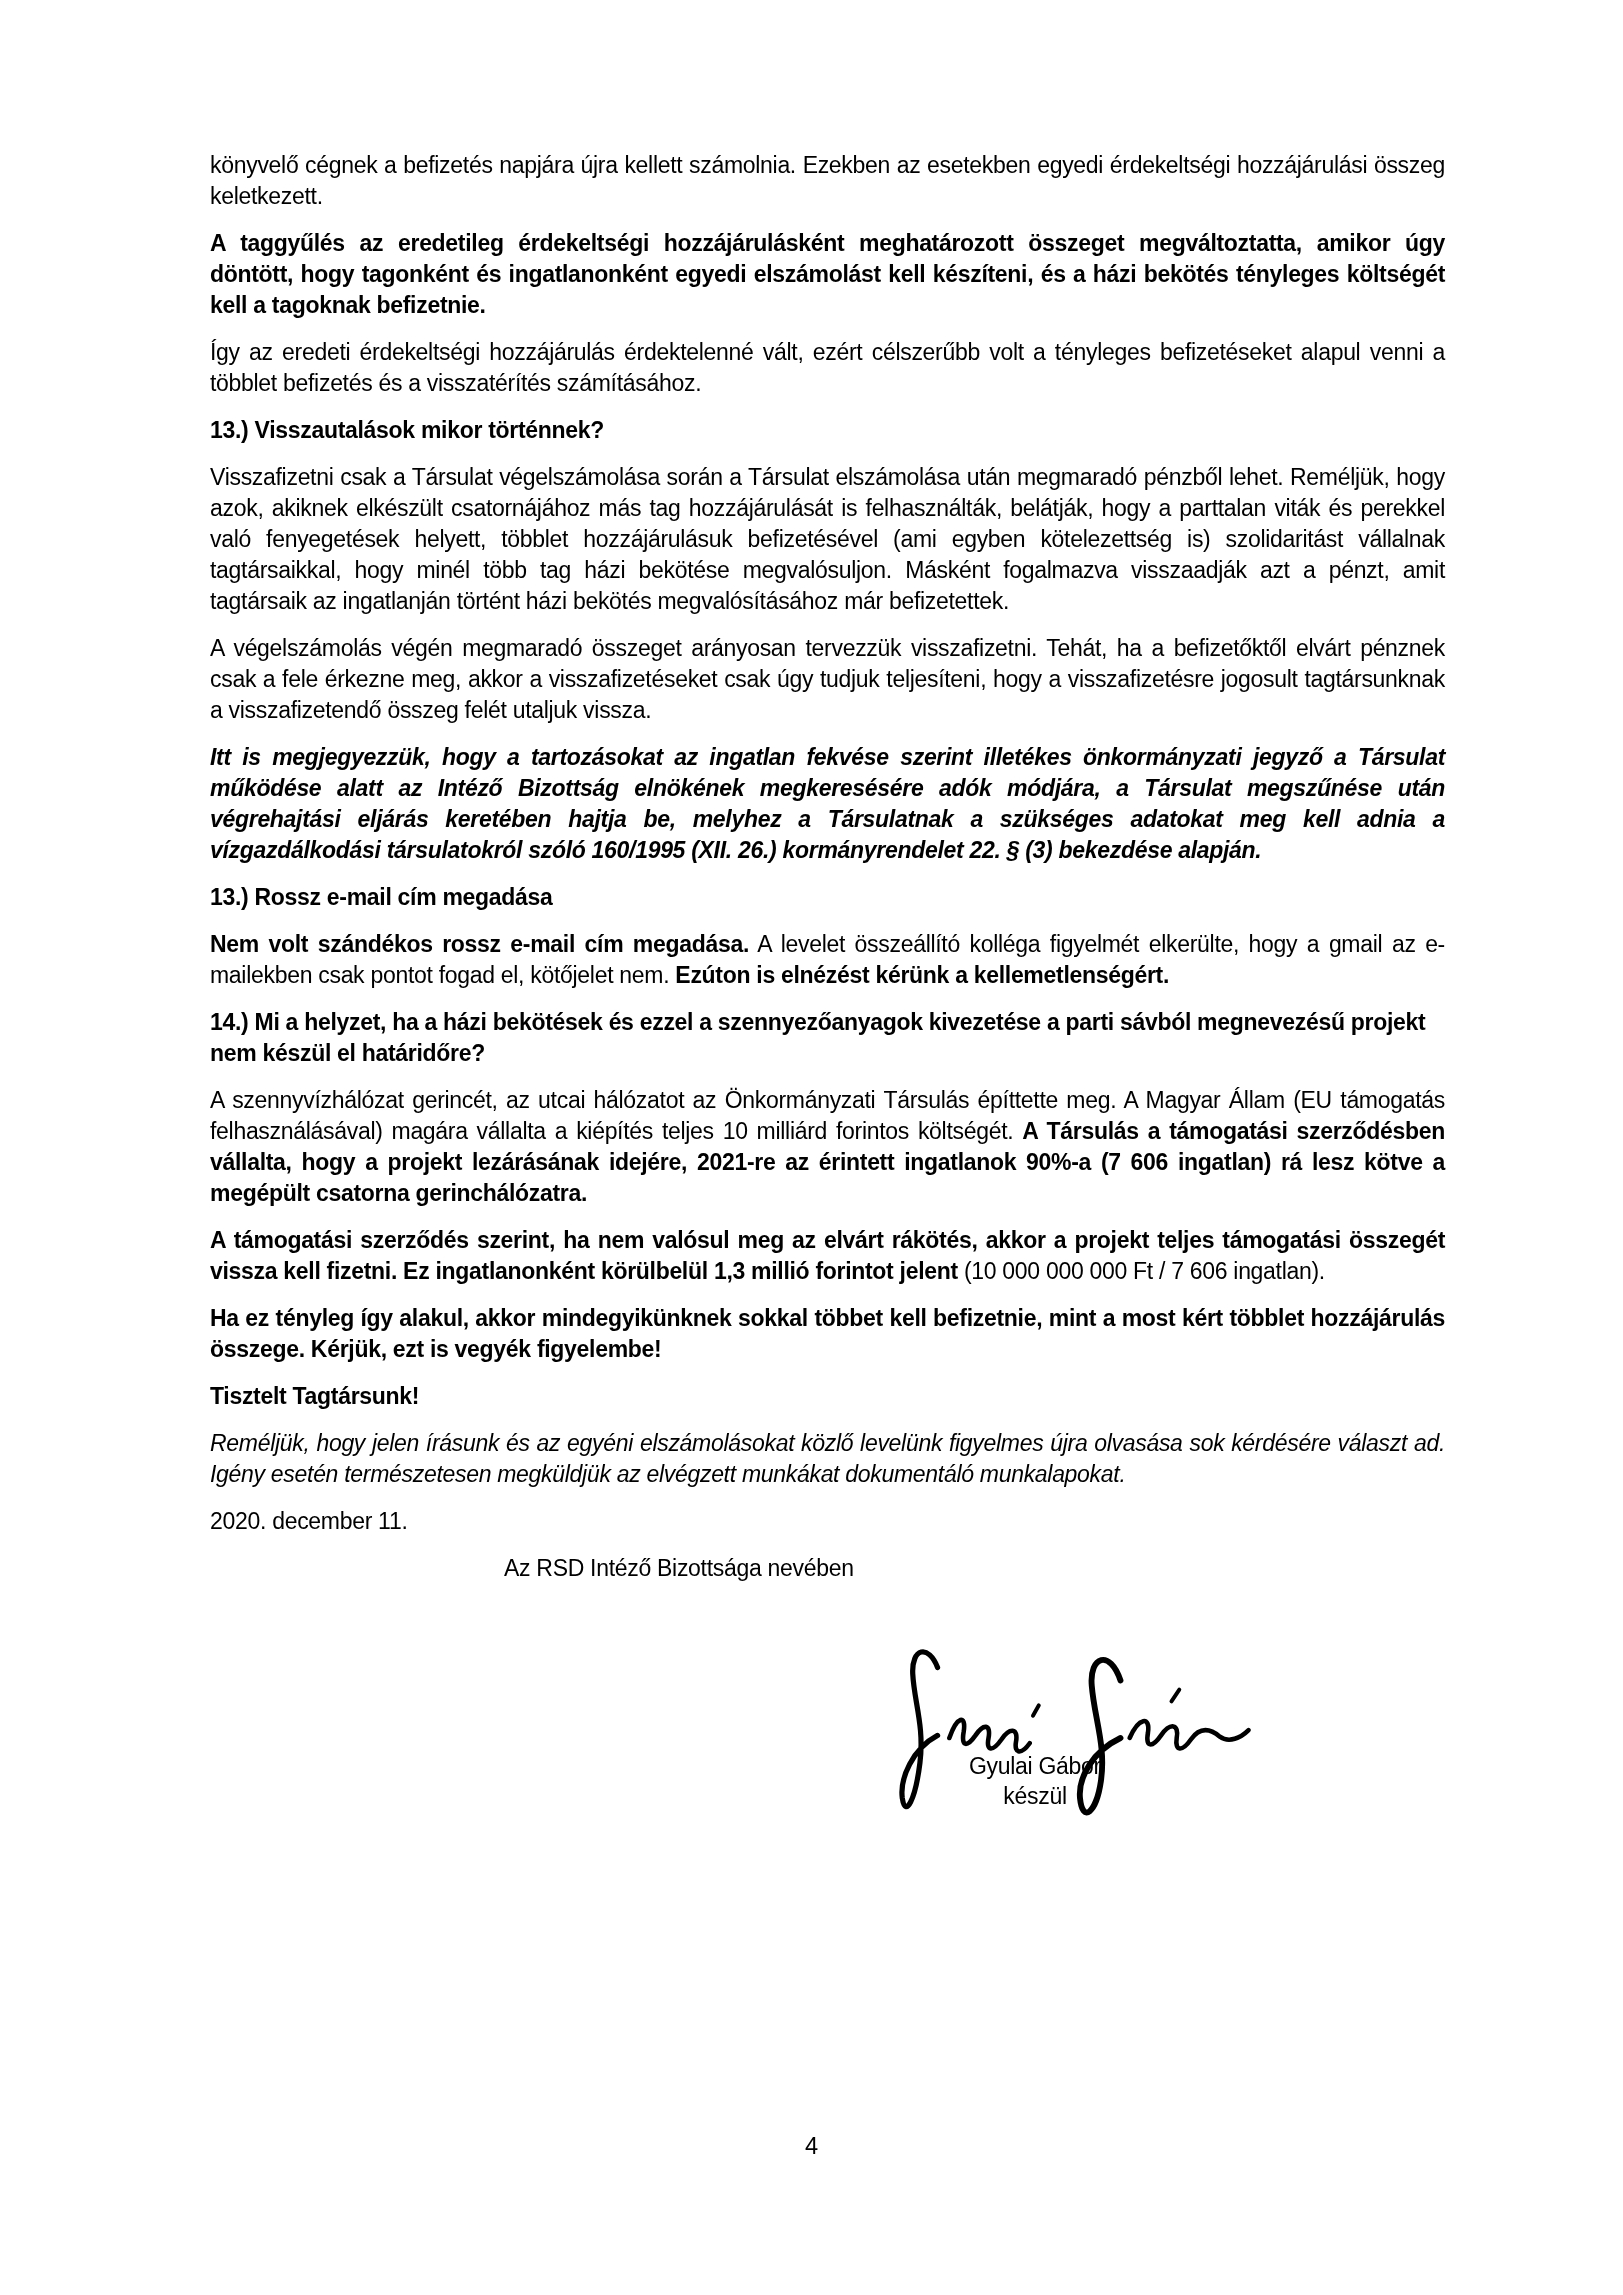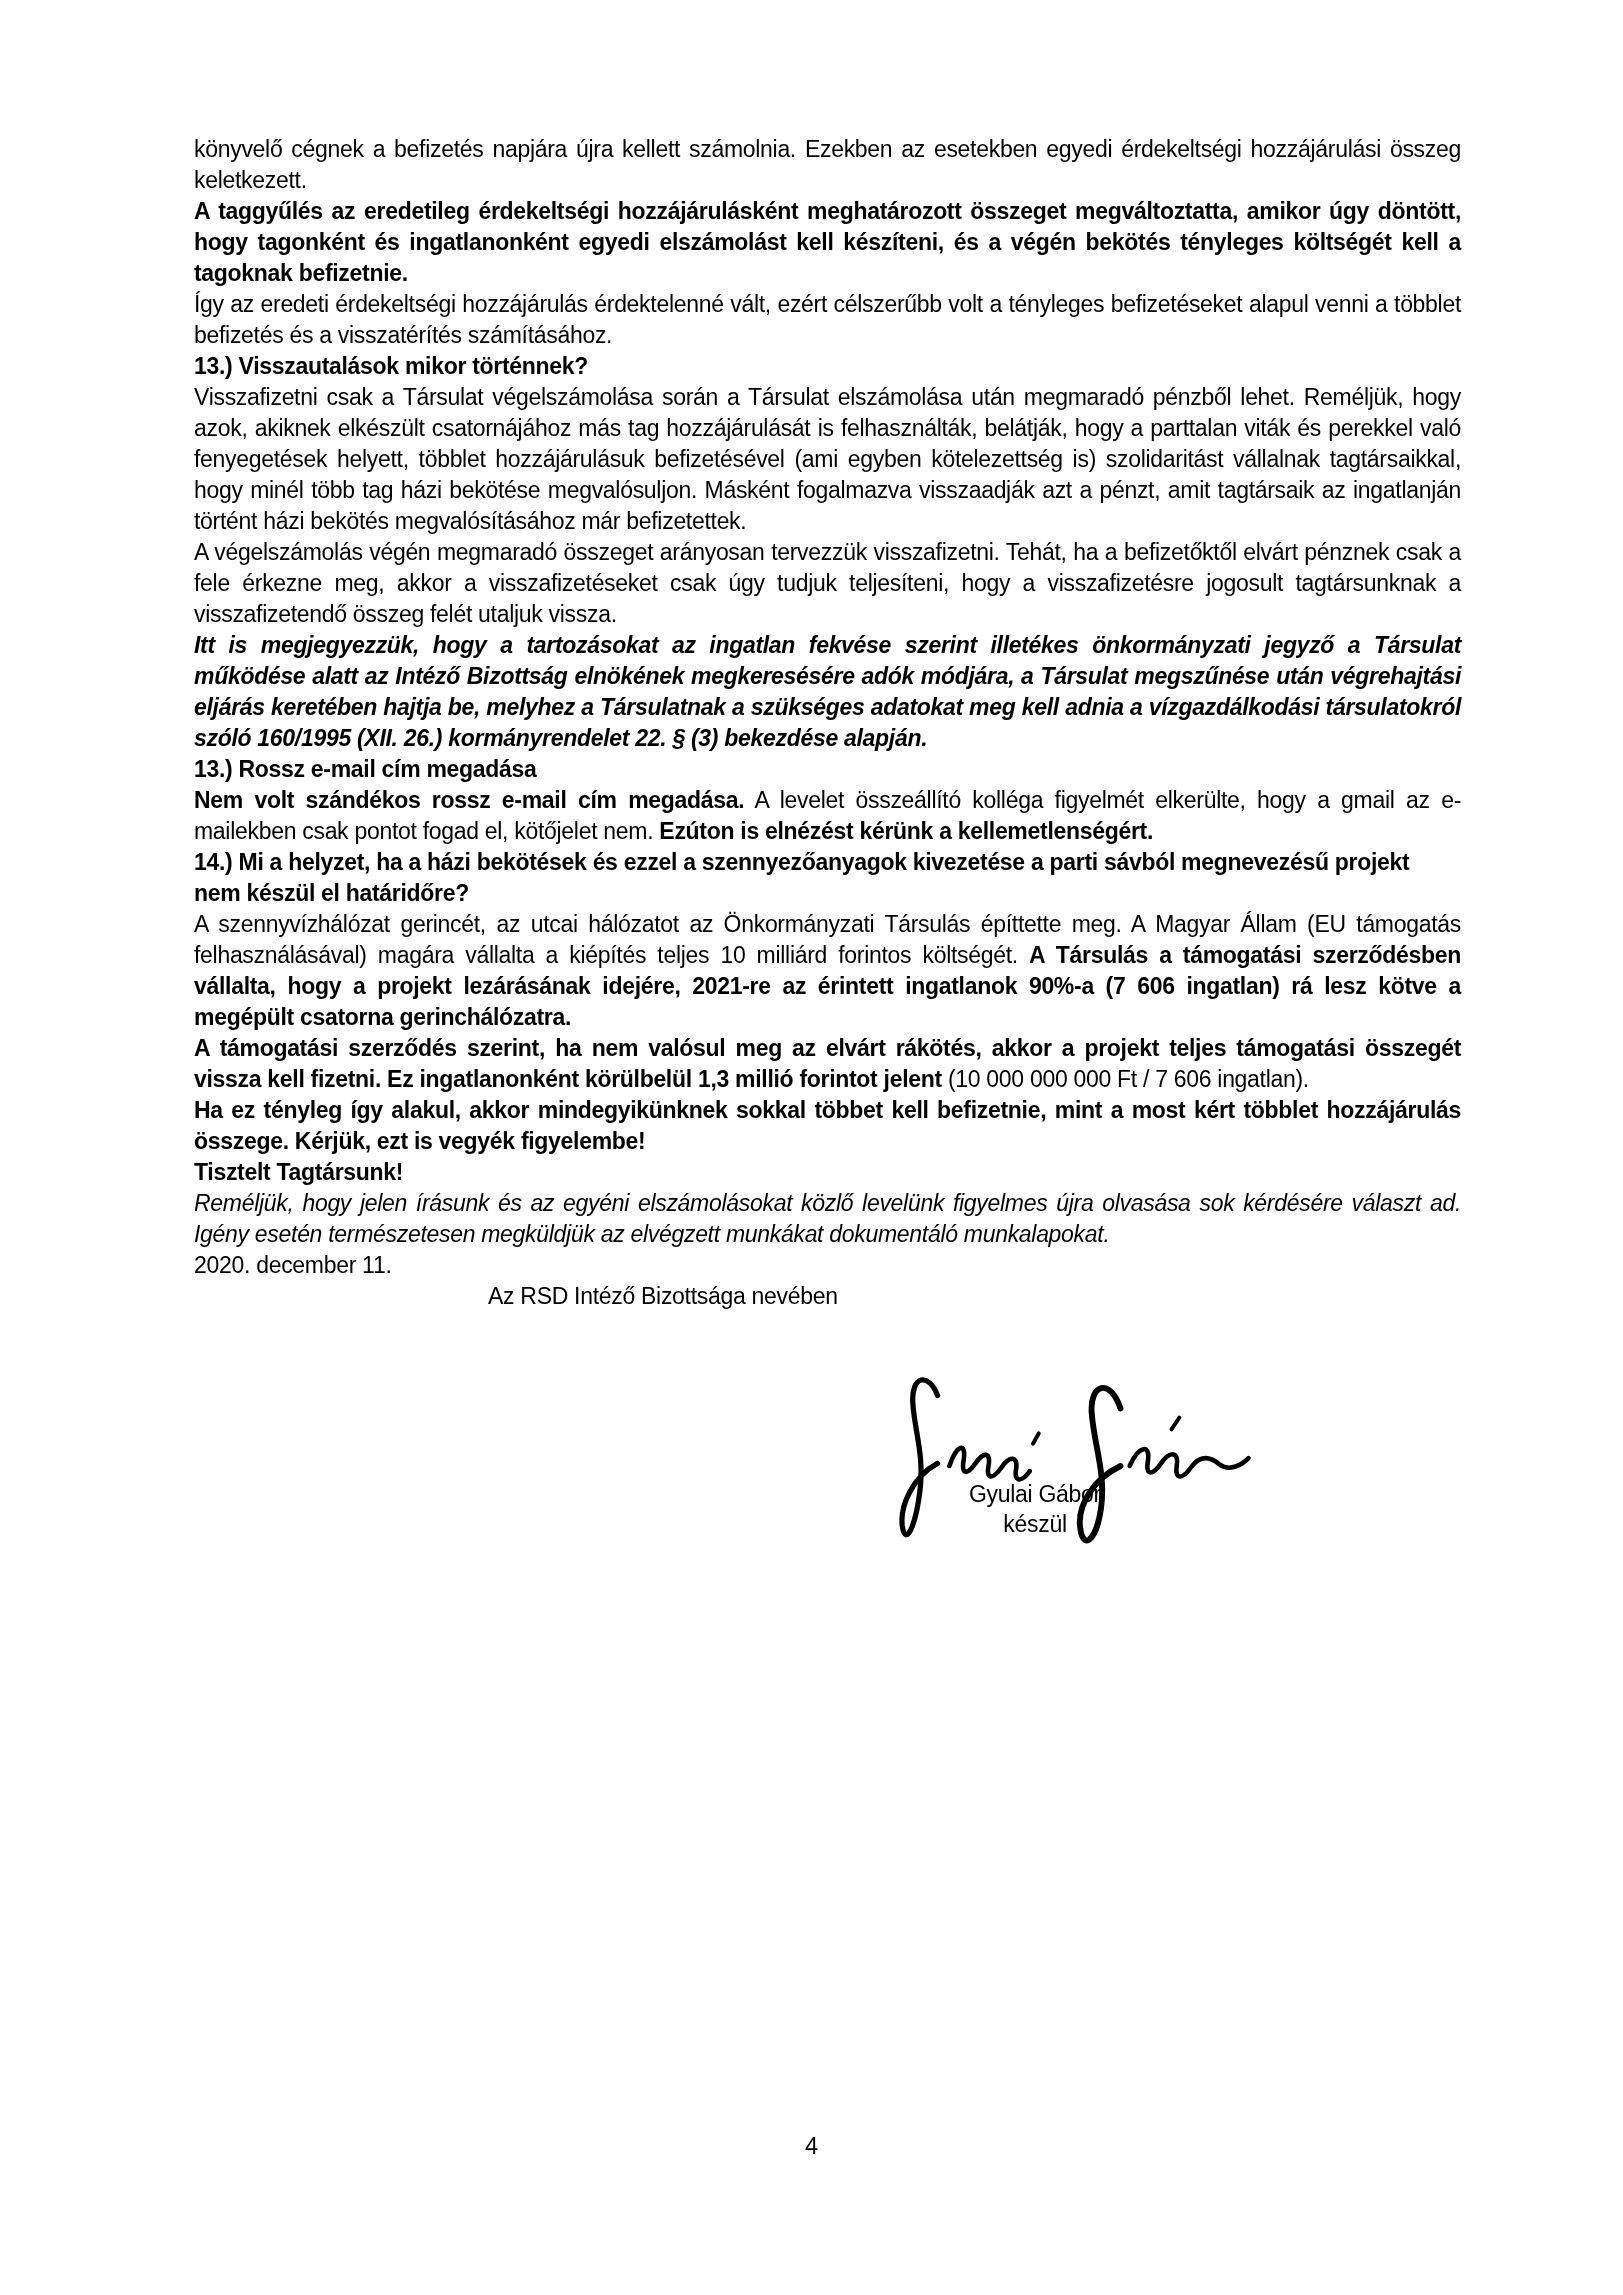--- a/index.html
+++ b/index.html
@@ -18,21 +18,21 @@
   .content {
     position: absolute;
     left: 194px;
     top: 134px;
     width: 1267px;
     font-size: 23px;
     line-height: 31px;
     letter-spacing: -0.3px;
   }
   .content p {
-    margin: 0;
+    margin: 16px;
     text-align: justify;
   }
   p.heading {
     font-weight: bold;
     text-align: left !important;
   }
   .bold { font-weight: bold; }
   .gap1 { margin-top: 31px; font-style: italic; }
   .gap2 { margin-top: 63px; }
   .indent {
@@ -67,21 +67,21 @@
     line-height: 29px;
   }
 </style>
 </head>
 <body>
 
 <div class="page">
   <div class="content">
 
     <p class="body">könyvelő cégnek a befizetés napjára újra kellett számolnia. Ezekben az esetekben egyedi érdekeltségi hozzájárulási összeg keletkezett.</p>
-    <p class="body bold">A taggyűlés az eredetileg érdekeltségi hozzájárulásként meghatározott összeget megváltoztatta, amikor úgy döntött, hogy tagonként és ingatlanonként egyedi elszámolást kell készíteni, és a végén bekötés tényleges költségét kell a tagoknak befizetnie.</p>
+    <p class="body bold">A taggyűlés az eredetileg érdekeltségi hozzájárulásként meghatározott összeget megváltoztatta, amikor úgy döntött, hogy tagonként és ingatlanonként egyedi elszámolást kell készíteni, és a házi bekötés tényleges költségét kell a tagoknak befizetnie.</p>
     <p class="body">Így az eredeti érdekeltségi hozzájárulás érdektelenné vált, ezért célszerűbb volt a tényleges befizetéseket alapul venni a többlet befizetés és a visszatérítés számításához.</p>
 
     <p class="heading gap2">13.) Visszautalások mikor történnek?</p>
     <p class="body">Visszafizetni csak a Társulat végelszámolása során a Társulat elszámolása után megmaradó pénzből lehet. Reméljük, hogy azok, akiknek elkészült csatornájához más tag hozzájárulását is felhasználták, belátják, hogy a parttalan viták és perekkel való fenyegetések helyett, többlet hozzájárulásuk befizetésével (ami egyben kötelezettség is) szolidaritást vállalnak tagtársaikkal, hogy minél több tag házi bekötése megvalósuljon. Másként fogalmazva visszaadják azt a pénzt, amit tagtársaik az ingatlanján történt házi bekötés megvalósításához már befizetettek.</p>
     <p class="body">A végelszámolás végén megmaradó összeget arányosan tervezzük visszafizetni. Tehát, ha a befizetőktől elvárt pénznek csak a fele érkezne meg, akkor a visszafizetéseket csak úgy tudjuk teljesíteni, hogy a visszafizetésre jogosult tagtársunknak a visszafizetendő összeg felét utaljuk vissza.</p>
     <p class="body bold gap1">Itt is megjegyezzük, hogy a tartozásokat az ingatlan fekvése szerint illetékes önkormányzati jegyző a Társulat működése alatt az Intéző Bizottság elnökének megkeresésére adók módjára, a Társulat megszűnése után végrehajtási eljárás keretében hajtja be, melyhez a Társulatnak a szükséges adatokat meg kell adnia a vízgazdálkodási társulatokról szóló 160/1995 (XII. 26.) kormányrendelet 22. § (3) bekezdése alapján.</p>
 
     <p class="heading gap2">13.) Rossz e-mail cím megadása</p>
     <p class="body"><b>Nem volt szándékos rossz e-mail cím megadása.</b><span> A levelet összeállító kolléga figyelmét elkerülte, hogy a gmail az e-mailekben csak pontot fogad el, kötőjelet nem. </span><b>Ezúton is elnézést kérünk a kellemetlenségért.</b></p>
 

